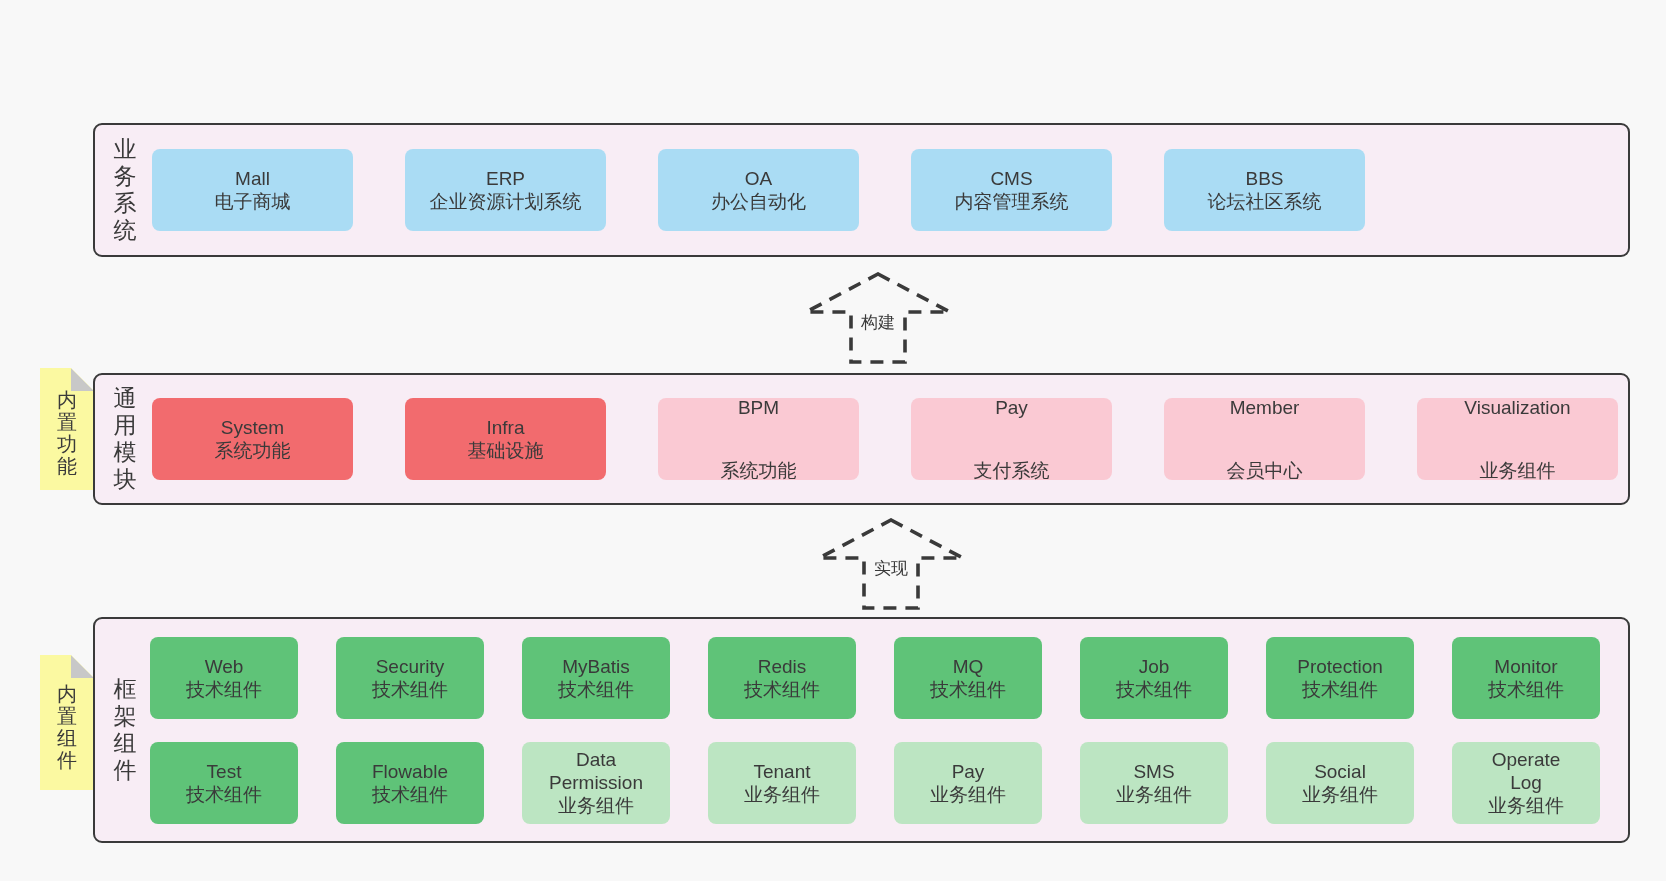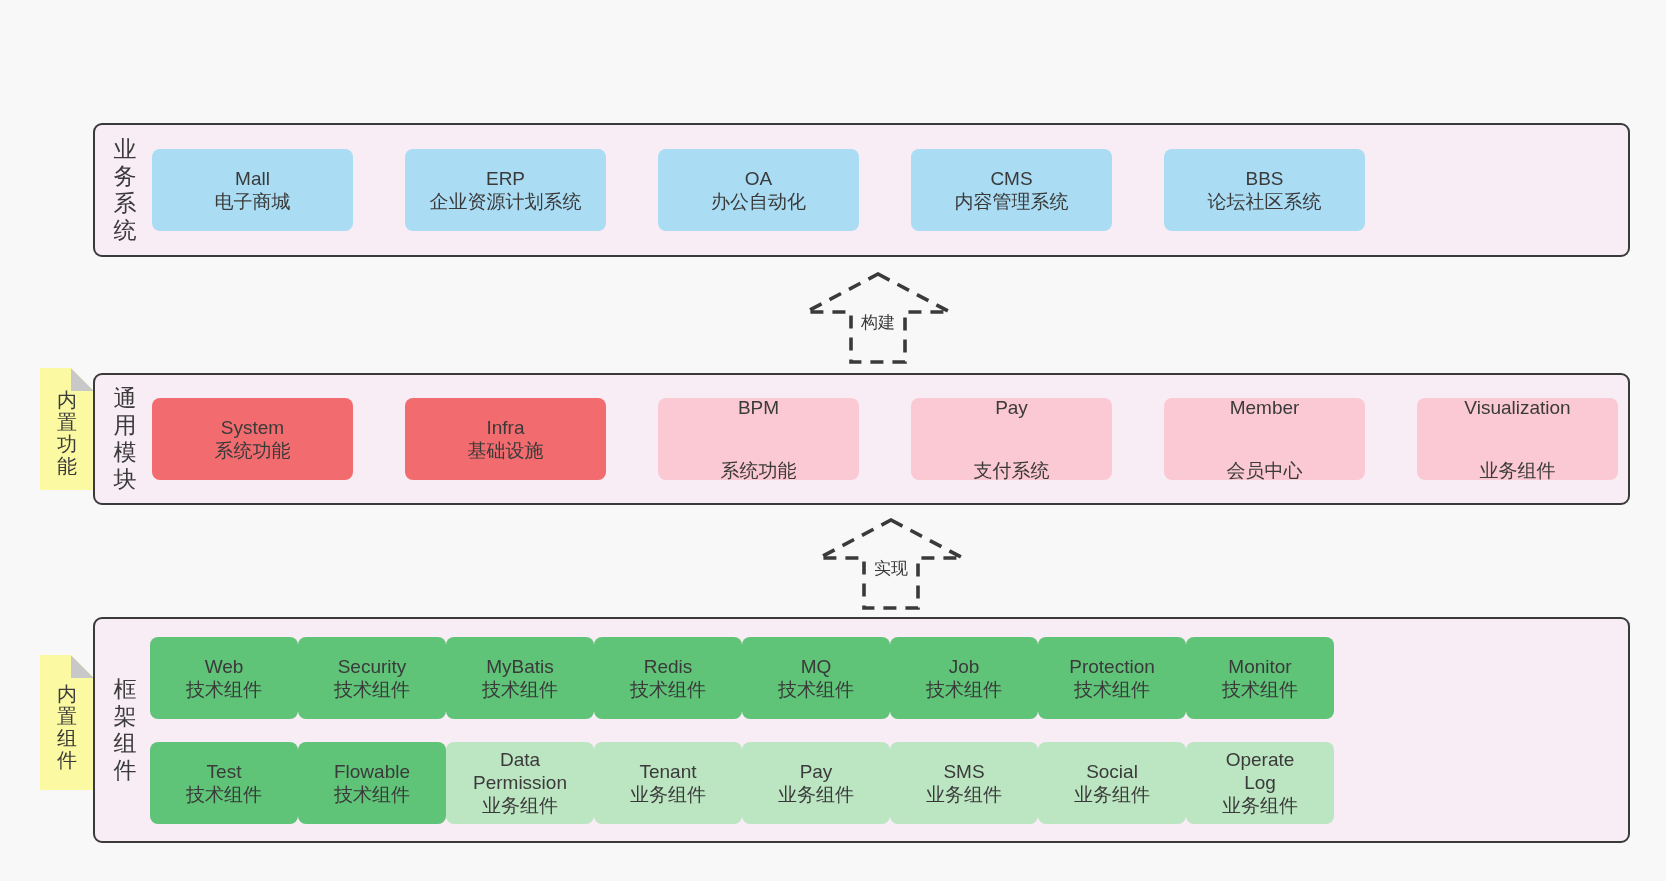--- a/index.html
+++ b/index.html
@@ -25,21 +25,21 @@
   }
   .boxrow{
     position:absolute;left:57px;right:10px;top:0;bottom:0;
     display:flex;align-items:center;gap:52px;
   }
   .boxrow .box{flex:0 0 201px;}
   .grid{
     position:absolute;left:55px;right:26px;top:0;bottom:0;
     display:flex;flex-direction:column;justify-content:center;gap:23px;
   }
-  .gridrow{display:flex;}
+  .gridrow{display:flex;gap:38px;}
   .gridrow .box{flex:0 0 148px;}
   .box{
     height:82px;border-radius:8px;
     display:flex;flex-direction:column;align-items:center;justify-content:center;
     text-align:center;font-size:19px;line-height:23px;
     padding:2px 22px;box-sizing:border-box;
   }
   .box.blue{background:var(--blue,#aadcf4);}
   .box.red{background:var(--red,#f26b6e);}
   .box.pink{background:var(--pink,#fac9d3);gap:40px;}

